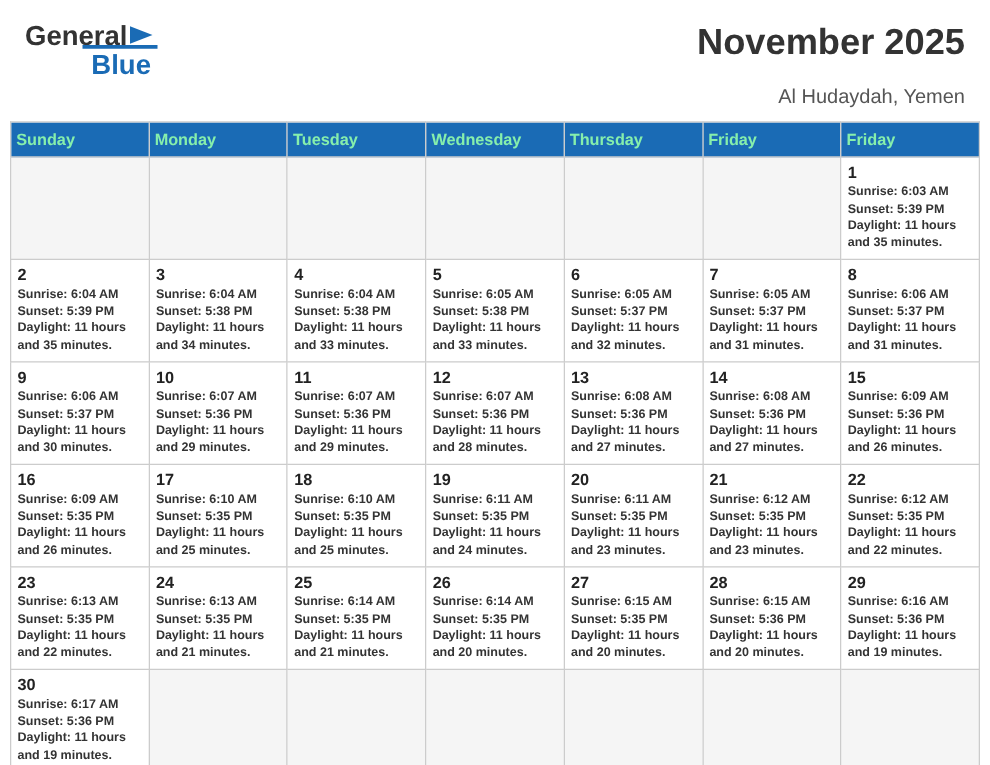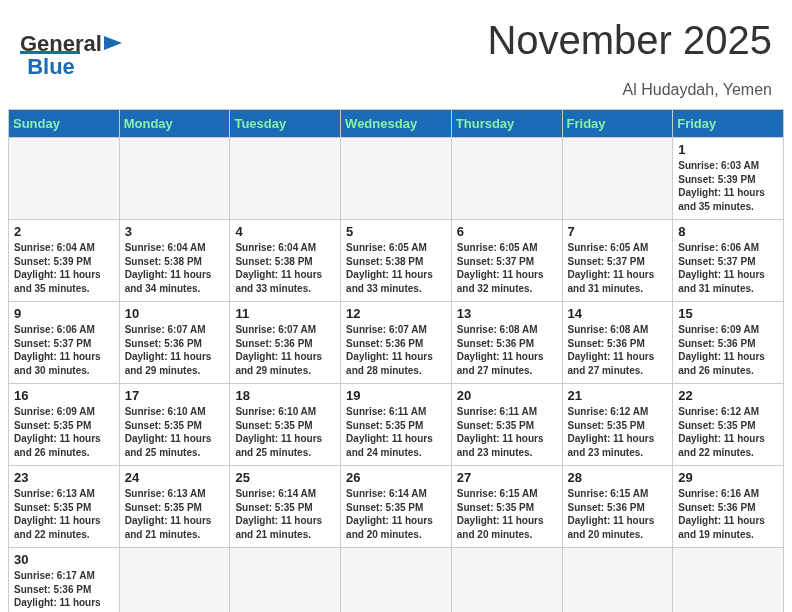--- a/index.html
+++ b/index.html
@@ -11,35 +11,34 @@
     }
     .header {
       display: flex;
       justify-content: space-between;
       align-items: flex-start;
       padding: 18px 20px 10px 20px;
     }
     .logo {
       display: flex;
       flex-direction: column;
-      align-items: flex-start;
-      margin-top: 15px;
+      align-items: flex-end;
     }
     .logo-text {
       font-size: 22px;
       font-weight: bold;
       color: #333;
       line-height: 1;
     }
     .title-block {
       text-align: right;
     }
     .month-year {
-      font-size: 40px;
-      font-weight: normal;
+      font-size: 29px;
+      font-weight: bold;
       color: #333;
       margin-left: 20px;
     }
     .location {
       font-size: 16px;
       color: #555;
       margin-top: 18px;
     }
     .calendar {
       width: 100%;

